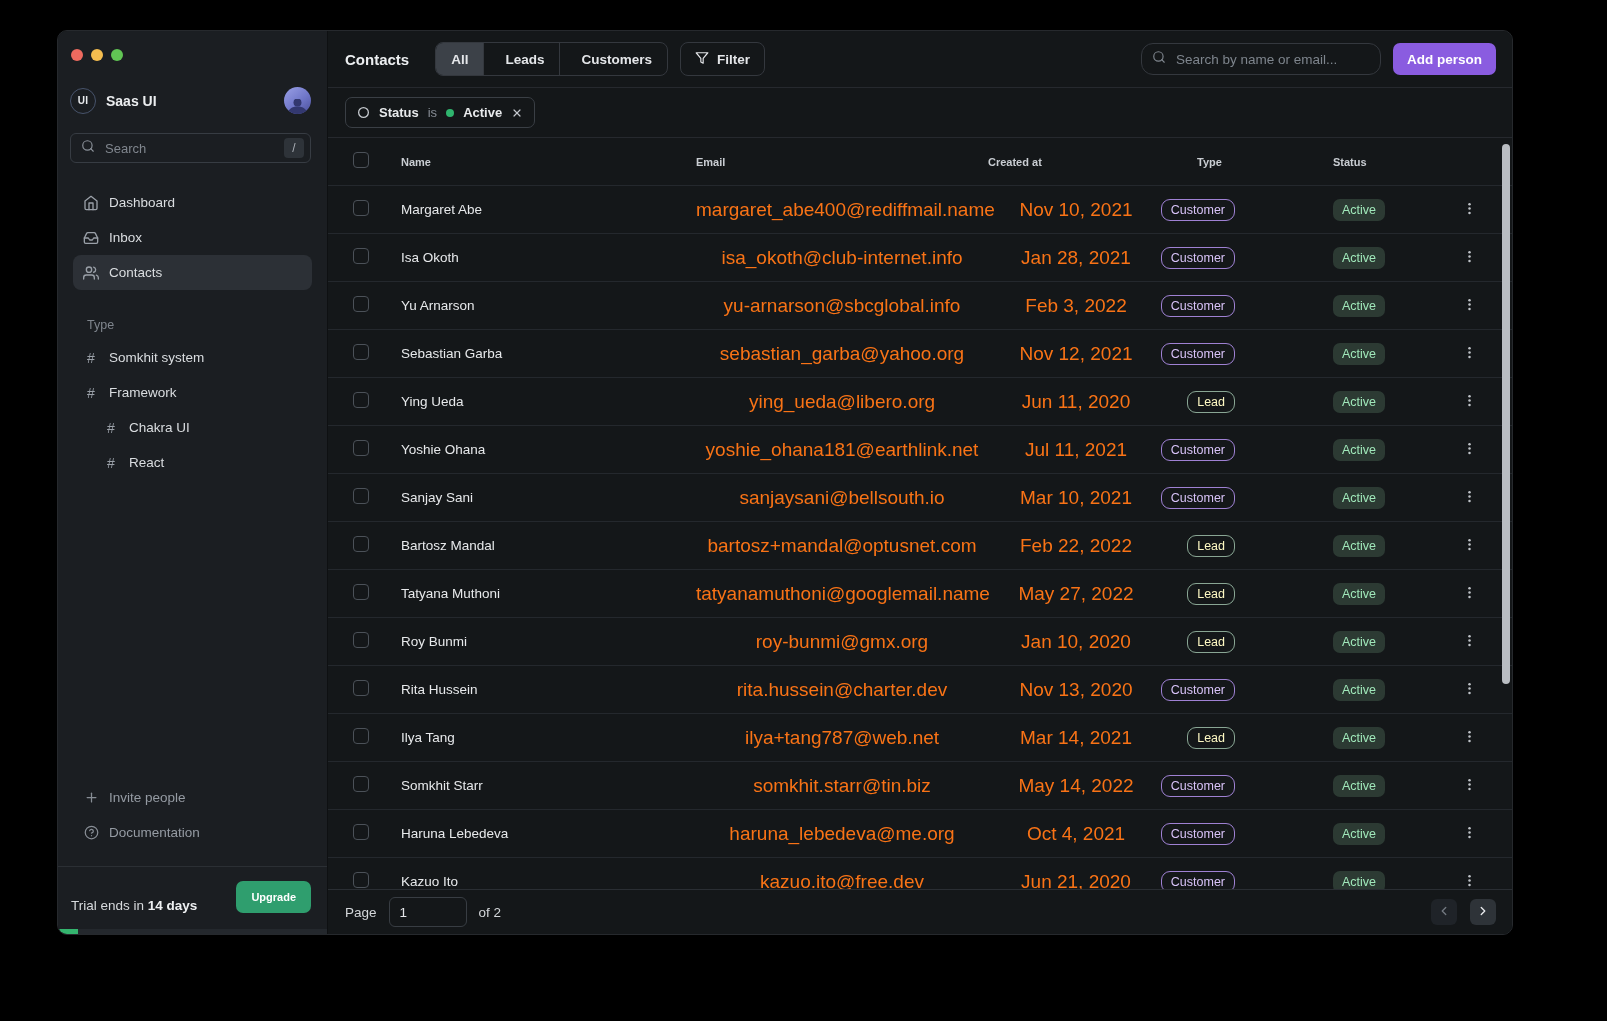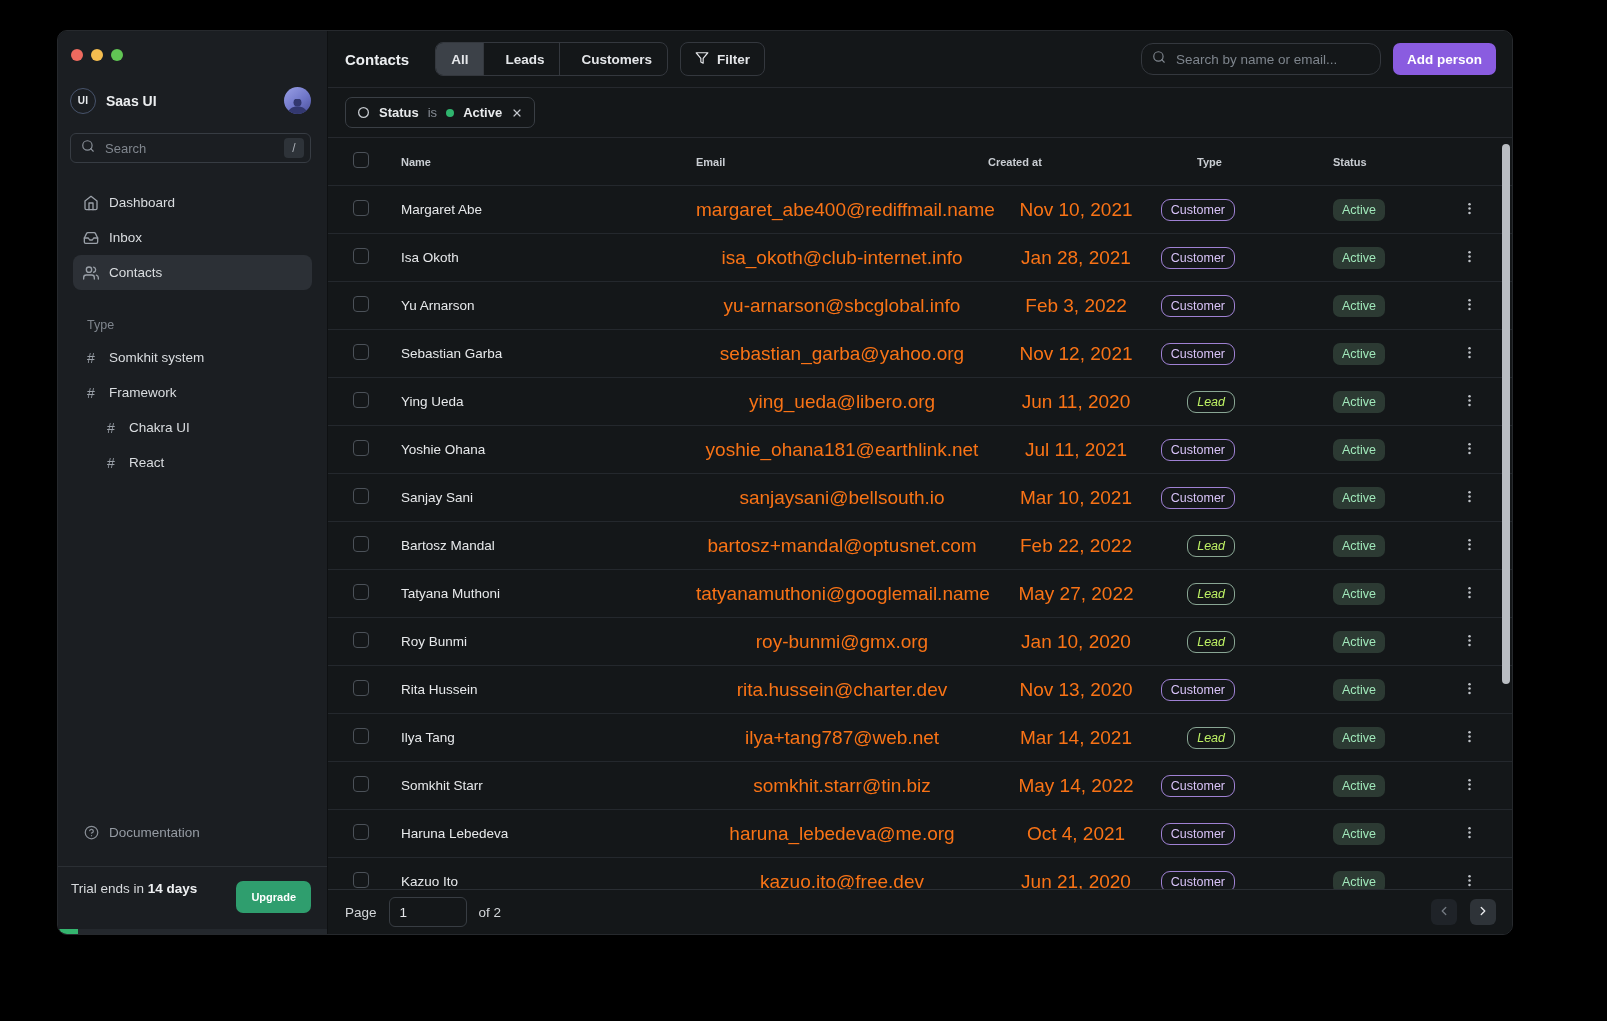--- a/index.html
+++ b/index.html
@@ -64,21 +64,21 @@
   .tag-item .hash { color:#9aa0a8; font-size:14px; width:16px; text-align:center; }
   .tag-item.indent1 { padding-left:30px; }
   .sidebar-spacer { flex:1; }
   .footer-links { margin:0 15px 4px; display:flex; flex-direction:column; }
   .flink {
     height:35px; display:flex; align-items:center; gap:10px; padding:0 10px;
     border-radius:8px; font-size:13.5px; color:#959ba3; cursor:pointer;
   }
   .flink .icon { color:#878d95; display:flex; width:16px; justify-content:center; }
   .sidebar-divider { height:1px; background:#2b2f34; margin-top:12px; }
-  .trial-row { display:flex; align-items:flex-start; padding:14px 16px 16px 13px; }
+  .trial-row { display:flex; align-items:flex-end; padding:14px 16px 16px 13px; }
   .trial-text { font-size:13.5px; color:#d7dadd; }
   .trial-text b { color:#eef0f2; }
   .upgrade-btn {
     margin-left:auto; background:#2f9e6e; color:#fff; border:none;
     border-radius:7px; height:32px; padding:0 15px; font-size:11px;
     font-weight:700; font-family:inherit; cursor:pointer;
   }
   .trial-progress { height:5px; background:#24282d; width:100%; margin-top:auto; }
   .trial-progress-fill { height:100%; width:20px; background:#34b46e; }
   
@@ -145,21 +145,21 @@
   .tbody { flex:1; overflow:hidden; position:relative; }
   .row { height:48px; border-top:1px solid #24282d; }
   .cell-name { font-size:13.5px; color:#e7e9eb; }
   .cell-email, .cell-date { font-size:19px; color:#f97316;text-align:center; }
   .type-wrap { width:71px; display:flex; justify-content:flex-end; }
   .badge {
     font-size:12.5px; height:22px; display:inline-flex; align-items:center;
     padding:0 9px; border-radius:9px; white-space:nowrap;
   }
   .type-badge.customer { border:1px solid rgba(183,148,244,.85); color:#d8c3f8; }
-  .type-badge.lead { border:1px solid rgba(176,215,190,.75); color:#bef264;font-style:italic; }
+  .type-badge.lead { border:1px solid rgba(176,215,190,.75); color:#fef9c3; }
   .status-badge { border-radius:7px; }
   .dots-btn {
     width:28px; height:28px; background:none; border:none; color:#c0c4c9;
     display:flex; align-items:center; justify-content:center; cursor:pointer;
   }
   .pagination {
     position:absolute; left:0; right:0; bottom:0; height:45px; z-index:2;
     background:#141719; border-top:1px solid #2a2e33; display:flex;
     align-items:center; padding:0 16px 0 17px;
   }
@@ -263,20 +263,29 @@
   </div>
         <div class="tag-item indent1">
     <span class="hash">#</span>
     <span>React</span>
   </div>
       </div>
 
     <div class="sidebar-spacer"></div>
 
     <div class="footer-links">
+        <div class="flink">
+    <span class="icon">
+            <svg width="15" height="15" viewBox="0 0 24 24" fill="none" stroke="currentColor" stroke-width="2" stroke-linecap="round">
+              <line x1="12" y1="5" x2="12" y2="19"></line>
+              <line x1="5" y1="12" x2="19" y2="12"></line>
+            </svg>
+          </span>
+    <span>Invite people</span>
+  </div>
         <div class="flink">
     <span class="icon">
             <svg width="15" height="15" viewBox="0 0 24 24" fill="none" stroke="currentColor" stroke-width="2" stroke-linecap="round" stroke-linejoin="round">
               <circle cx="12" cy="12" r="10"></circle>
               <path d="M9.09 9a3 3 0 0 1 5.83 1c0 2-3 3-3 3"></path>
               <line x1="12" y1="17" x2="12.01" y2="17"></line>
             </svg>
           </span>
     <span>Documentation</span>
   </div>

